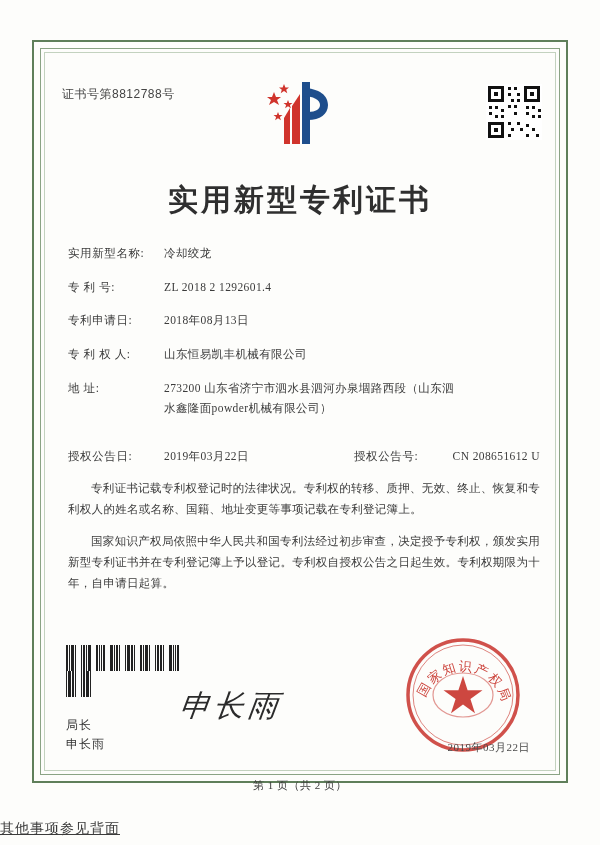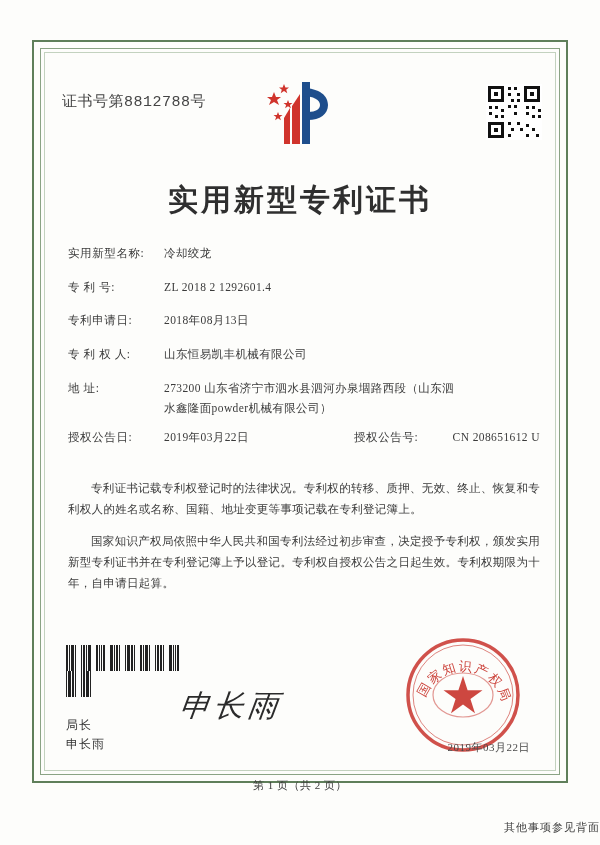--- a/index.html
+++ b/index.html
@@ -48,25 +48,25 @@
     top: 52px;
     right: 44px;
     bottom: 74px;
     border: 1px solid #c3d2bf;
   }
 
   
   .cert-number {
     position: absolute;
     left: 62px;
-    top: 92px;
-    font-size: 15px;
+    top: 86px;
+    font-size: 12px;
     color: #444;
     letter-spacing: 0.5px;
-    font-family: Liberation Mono, monospace;
+    font-family: Liberation Sans, sans-serif;
   }
 
   .logo {
     position: absolute;
     left: 262px;
     top: 78px;
     width: 80px;
     height: 72px;
   }
 
@@ -127,21 +127,21 @@
   }
   .field-value2 {
     flex: 1;
     letter-spacing: 0.4px;
     text-align: right;
   }
   .addr-line2 {
     margin-left: 96px;
     font-size: 11.5px;
     margin-top: -12px;
-    margin-bottom: 13px;
+    margin-bottom: 32px;
     letter-spacing: 0.4px;
   }
 
   
   .paragraphs {
     position: absolute;
     left: 68px;
     right: 60px;
     top: 478px;
     font-size: 11.5px;
@@ -220,24 +220,25 @@
     font-size: 11px;
     color: #3b3b3b;
     letter-spacing: 0.5px;
   }
 
   .footer-note {
     position: absolute;
     left: 0;
     right: 0;
     top: 820px;
-    text-align: right;
-    font-size: 11px;
+    text-align: left;
+    font-size: 14px;
     color: #3b3b3b;
     letter-spacing: 1px;
+    text-decoration: underline;
   }
 </style>
 </head>
 <body>
 
 <div id="certificate">
 
   <div class="frame-outer"></div>
   <div class="frame-inner"></div>
   <div class="frame-thin"></div>

